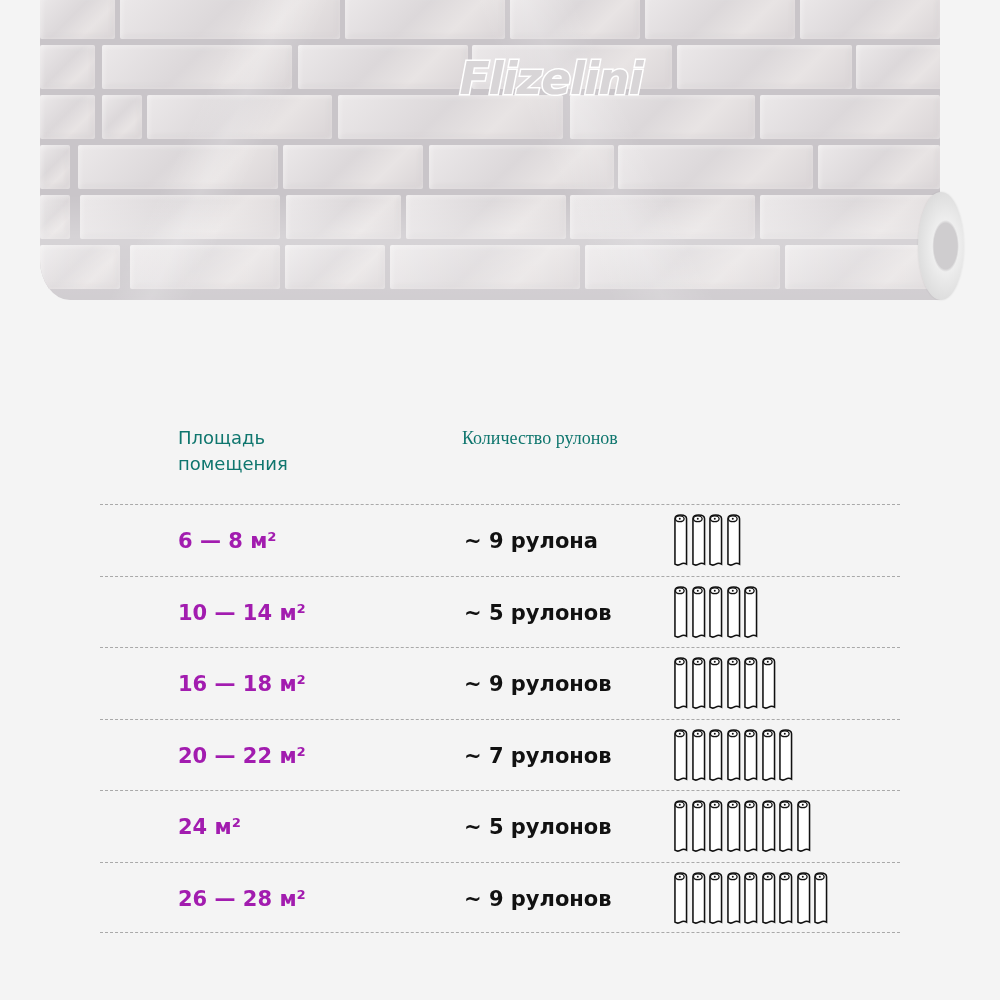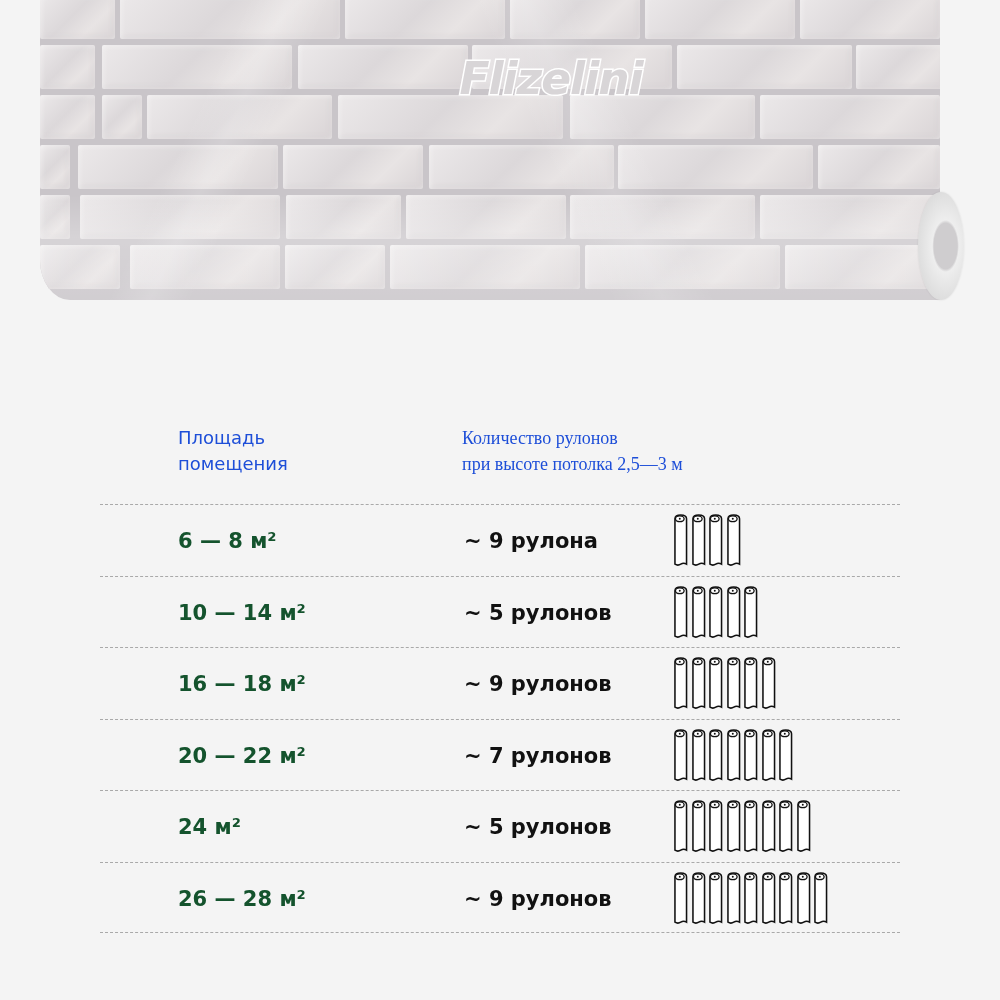--- a/index.html
+++ b/index.html
@@ -59,34 +59,34 @@
     
     .title {
       position: absolute; left: 0; top: 330px; width: 1000px; text-align: center;
       font-family: "DejaVu Sans", sans-serif; font-weight: bold;
       font-size: 36px; letter-spacing: 2px; color: #0d0d0d;
     }
 
     
     .col-head {
       position: absolute; top: 425px;
-      font-size: 18px; line-height: 26px; color: #1d4ed8;
+      font-size: 18px; line-height: 26px; color: #0f766e;
     }
     .col-head.area { left: 178px; }
     .col-head.qty { left: 462px; font-family: Liberation Serif, serif; }
 
     .rows { position: absolute; left: 100px; top: 504px; width: 800px; }
     .row {
       position: relative; height: 71.5px;
       border-top: 1px dashed #a9a9a9;
     }
     .row:last-child { border-bottom: 1px dashed #a9a9a9; }
     .cell-area {
       position: absolute; left: 78px; top: 24px;
-      font-weight: bold; font-size: 21px; color: #14532d;
+      font-weight: bold; font-size: 21px; color: #a21caf;
     }
     .cell-qty {
       position: absolute; left: 364px; top: 24px;
       font-weight: bold; font-size: 21px; color: #111;
     }
     .rolls-icons {
       position: absolute; left: 572px; top: 8px; height: 56px;
       display: flex; gap: 0px;
     }
     .roll-icon { width: 17.5px; height: 56px; }
@@ -153,21 +153,20 @@
   </div>
   <div class="roll-end"></div>
 
 
   <div class="col-head area">
     <div>Площадь</div>
     <div>помещения</div>
   </div>
   <div class="col-head qty">
     <div>Количество рулонов</div>
-    <div>при высоте потолка 2,5—3 м</div>
   </div>
 
   <div class="rows">
     <div class="row">
       <div class="cell-area">6 — 8 м²</div>
       <div class="cell-qty">~ 9 рулона</div>
       <div class="rolls-icons">
           <span class="roll-icon"><svg viewBox="0 0 18 58" width="17.5" height="56">
               <path d="M3 6 Q3 2 9 2 Q15 2 15 6 L15 53 Q12 51 9 53 Q6 55 3 53 Z" fill="#fff" stroke="#111" stroke-width="1.6"></path>
               <ellipse cx="8" cy="6" rx="4.5" ry="3" fill="#fff" stroke="#111" stroke-width="1.4"></ellipse>

